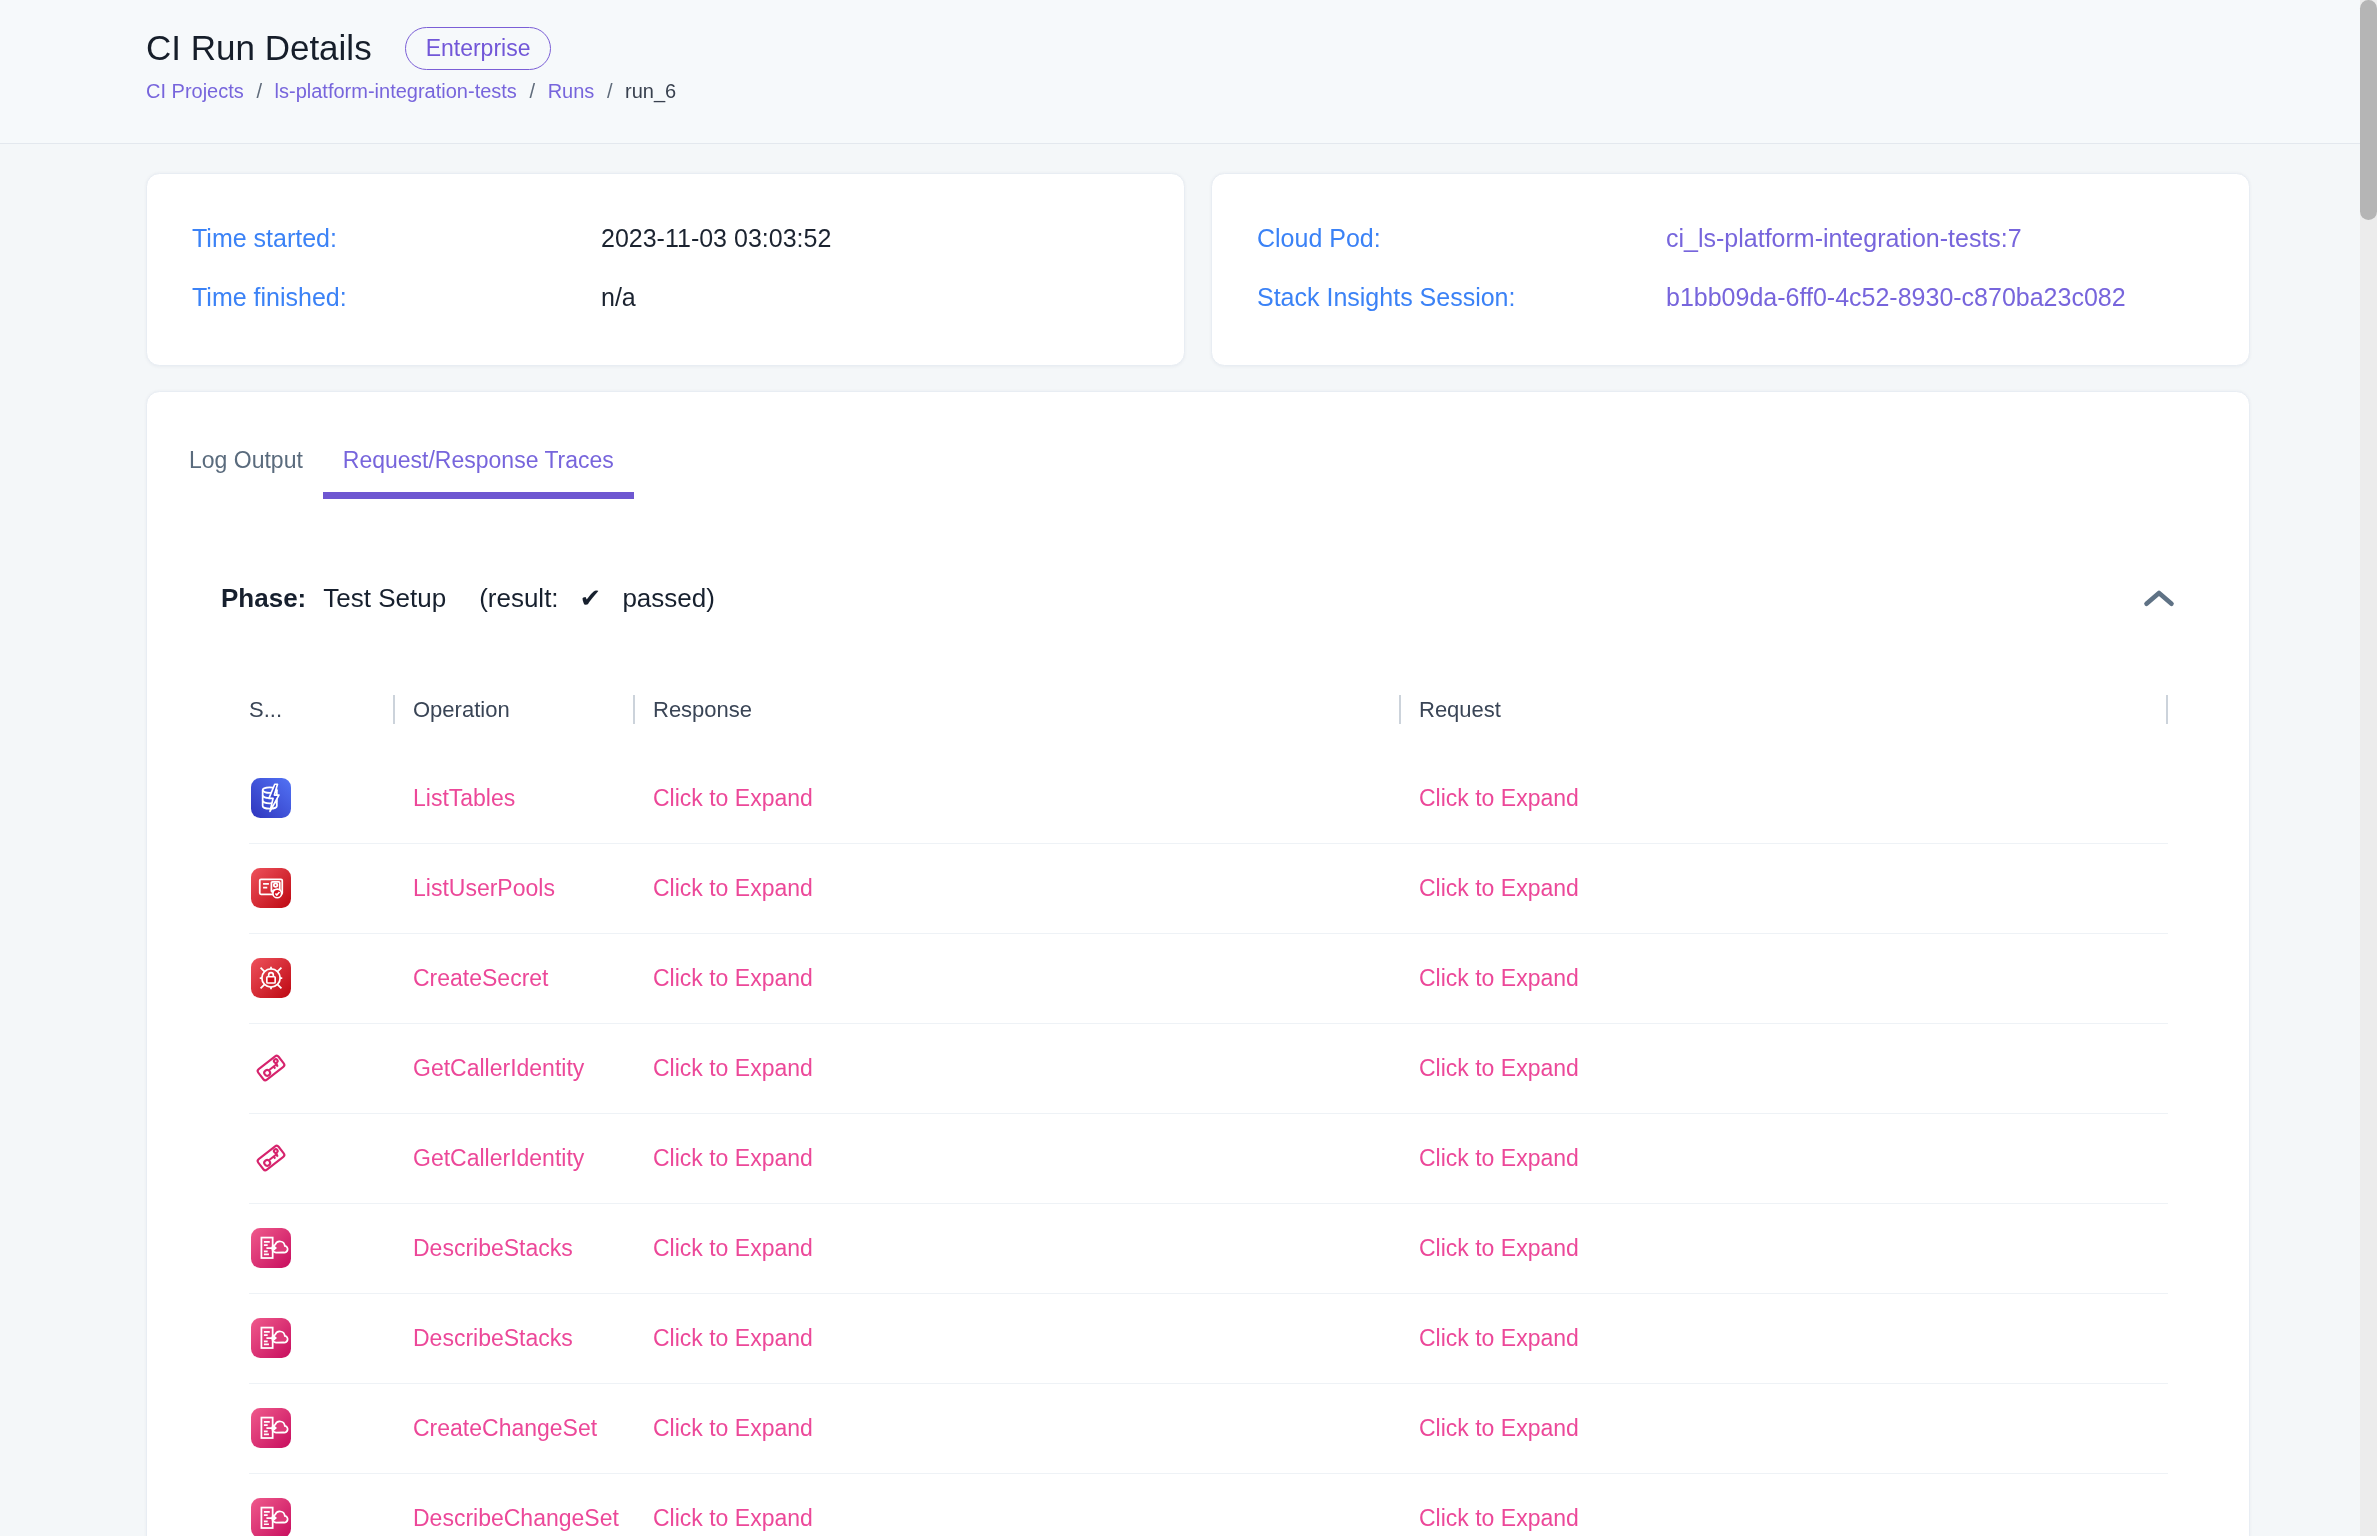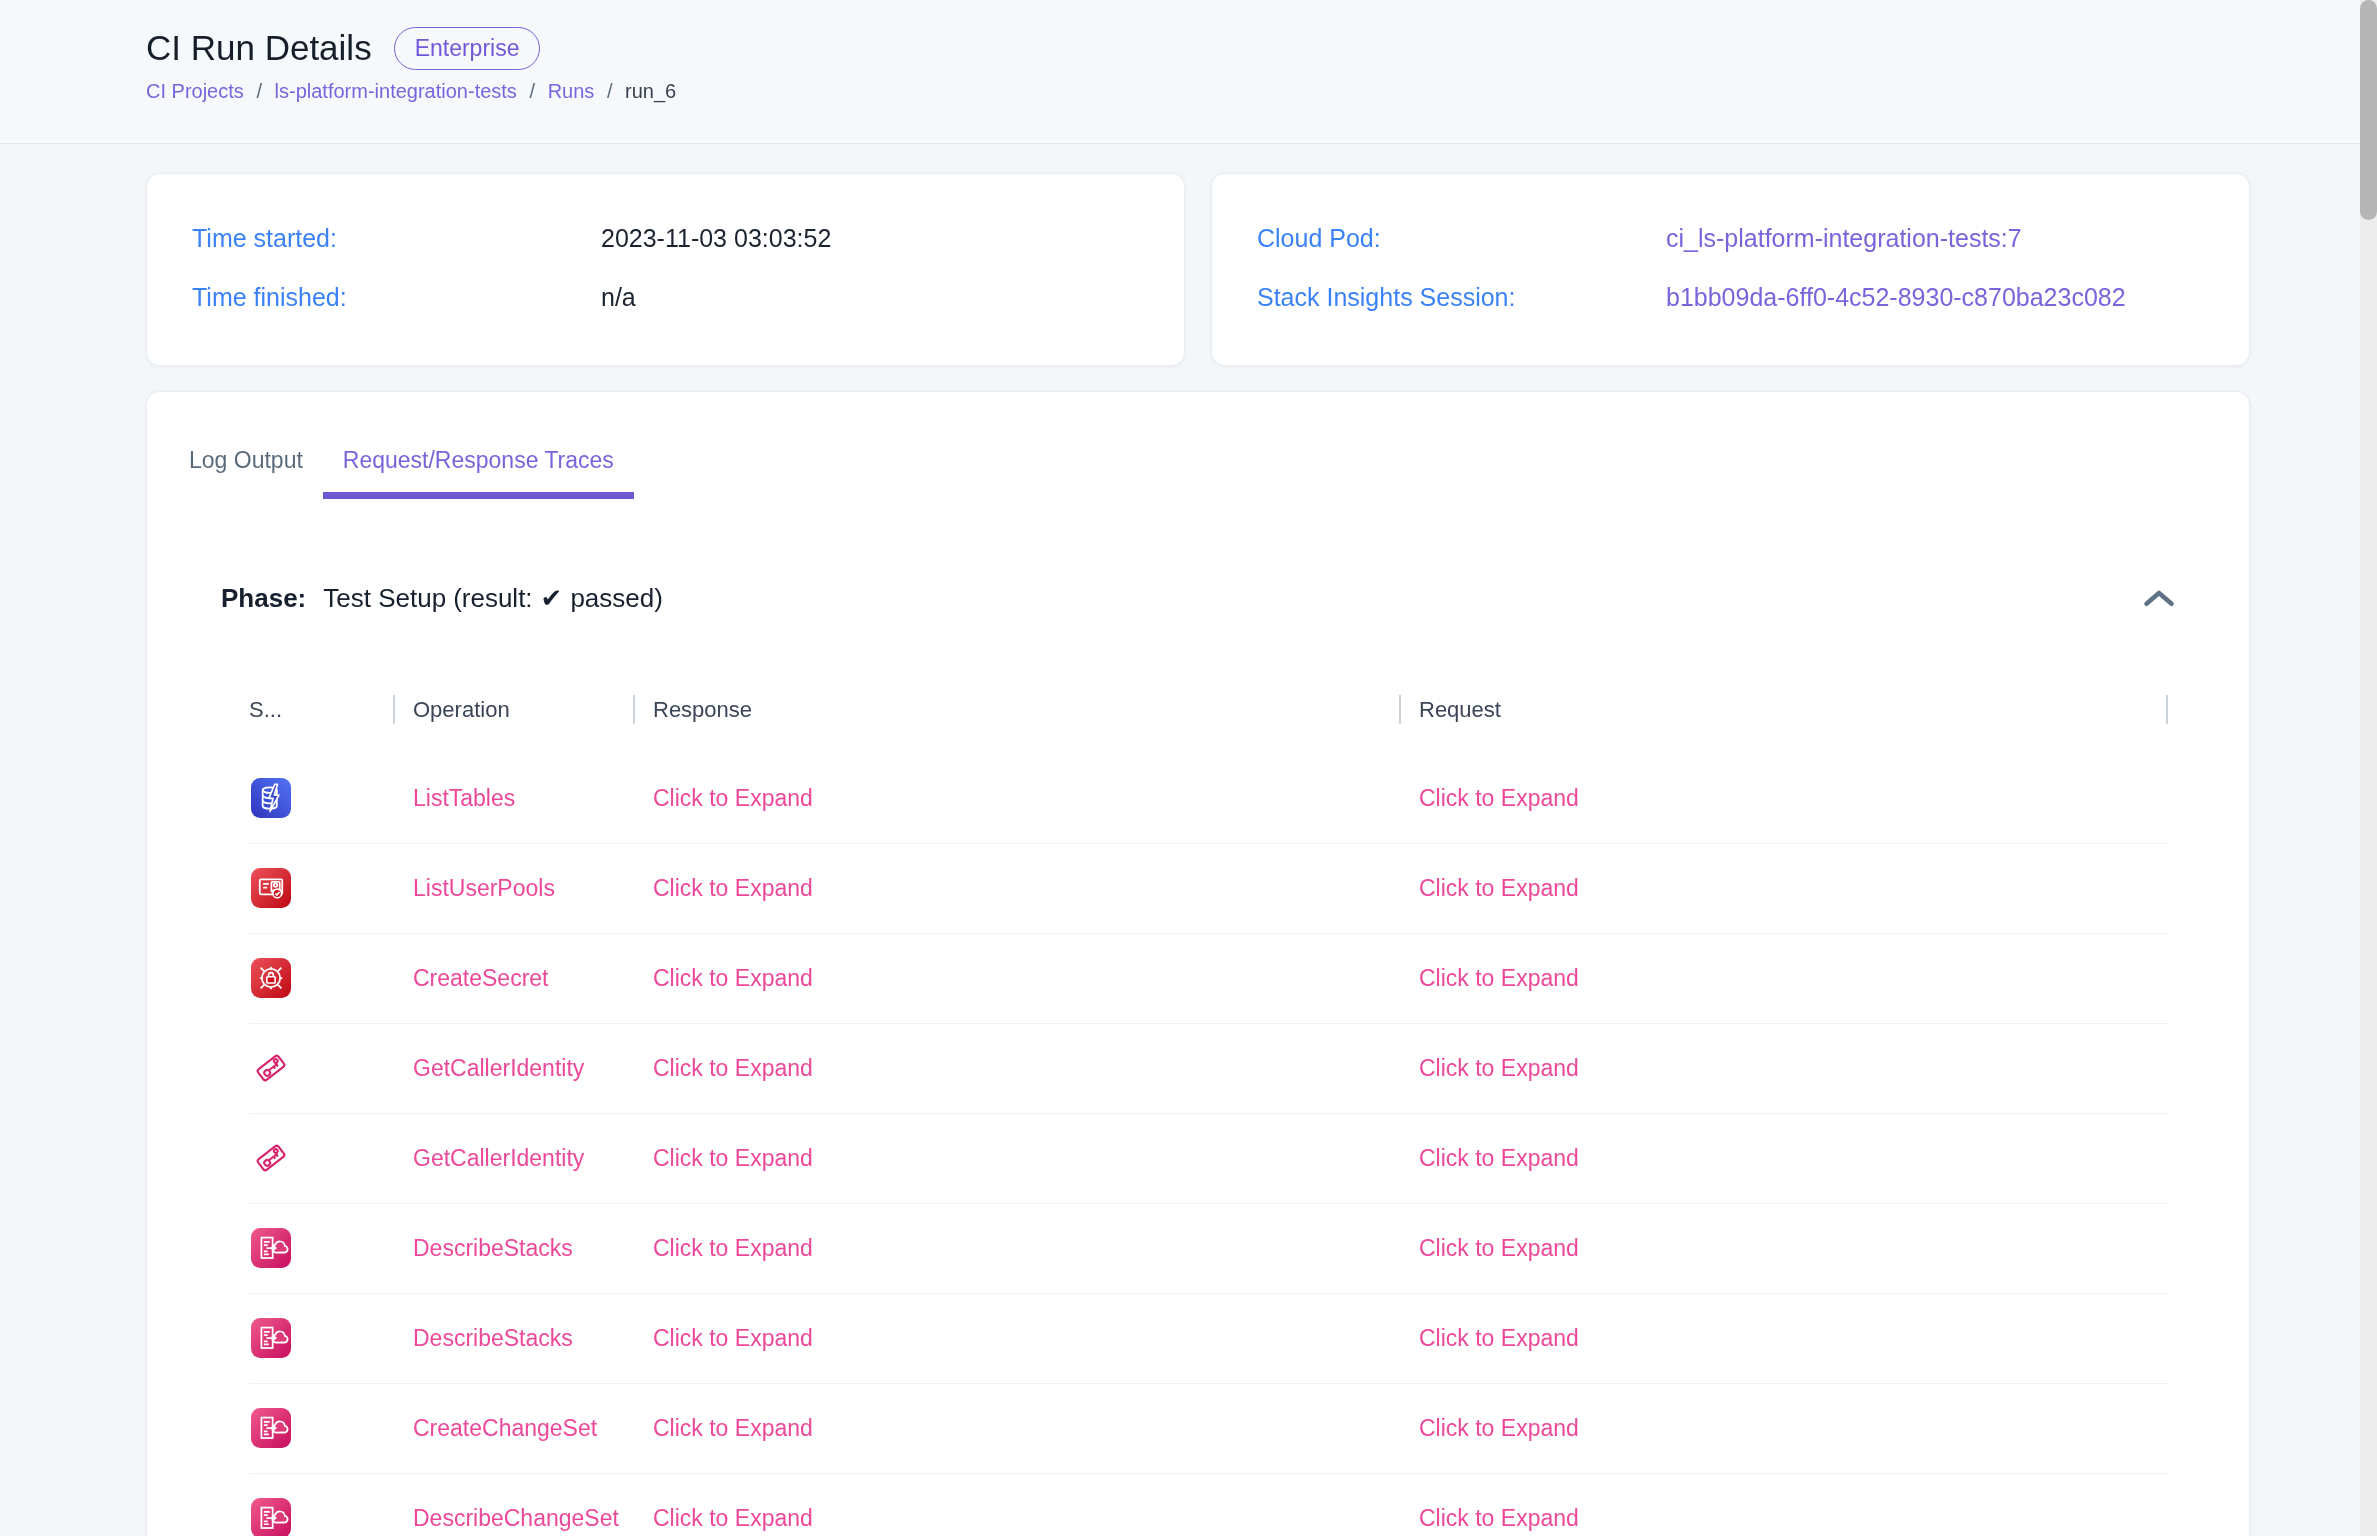--- a/index.html
+++ b/index.html
@@ -12,21 +12,21 @@
   }
   a{text-decoration:none;cursor:pointer}
 
   
   .page-header{
     height:144px;box-sizing:border-box;
     padding:27px 0 0 146px;
     background:#f6f9fb;
     border-bottom:1.7px solid #e3e8ee;
   }
-  .title-row{display:flex;align-items:center;gap:22px}
+  .title-row{display:flex;align-items:center;gap:33px}
   .page-title{font-size:35px;font-weight:500;color:#161e2a;margin:0;line-height:1.15}
   .badge{
     border:1.7px solid #7b5fd6;color:#7257d8;border-radius:840px;
     padding:6px 20px;font-size:23px;line-height:1.25;background:transparent;
   }
   .breadcrumb{margin-top:10px;font-size:20px;display:flex;align-items:center;gap:12.6px}
   .crumb-link{color:#7765dc}
   .crumb-sep{color:#5f6b7a}
   .crumb-current{color:#39414f}
 
@@ -51,21 +51,21 @@
     border-bottom:7.6px solid transparent;cursor:pointer;background:none;line-height:1.25;
   }
   .tab.active{color:#7765dc;border-bottom-color:#6e57d1}
 
   .phase-row{
     display:flex;align-items:center;
     margin:81px 71px 0 74px;font-size:26px;color:#17202e;line-height:37px;
   }
   .phase-label{font-weight:700}
   .phase-name{margin-left:17px}
-  .phase-result{margin-left:7px;display:flex;align-items:flex-end;gap:8px}
+  .phase-result{margin-left:33px;display:flex;align-items:flex-end;gap:21px}
   .phase-spacer{flex:1}
   .chevron-btn{background:none;border:none;cursor:pointer;padding:3.4px;display:flex}
 
   
   .trace-table{margin:77px 0 0 102px;width:1919px}
   .thead{
     display:grid;grid-template-columns:144px 240px 766px 769px;
     height:32px;align-items:center;font-size:22px;color:#3a4556;position:relative;
   }
   .th{padding-left:20px;position:relative;height:100%;display:flex;align-items:center}

